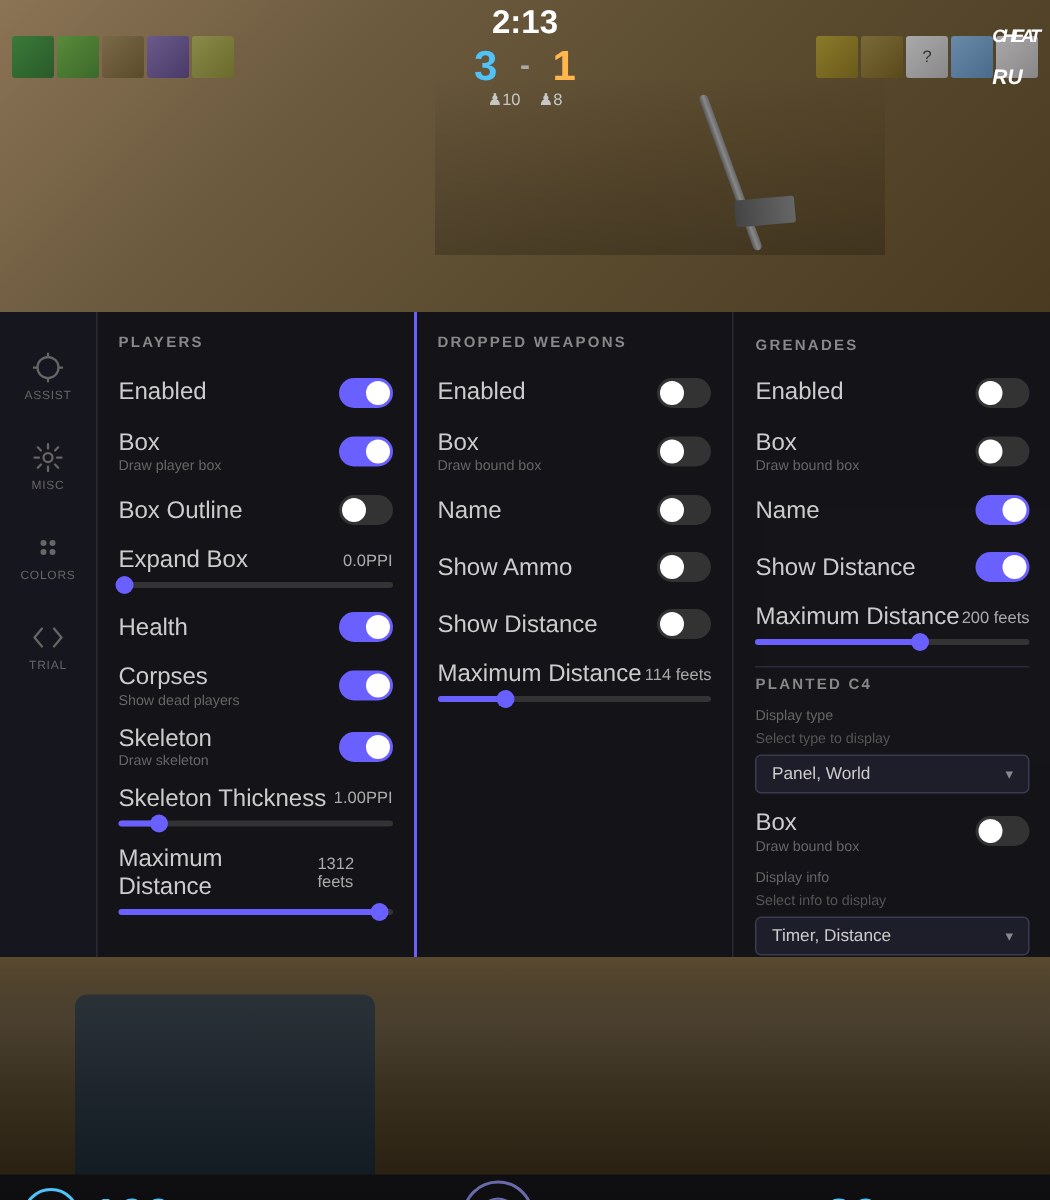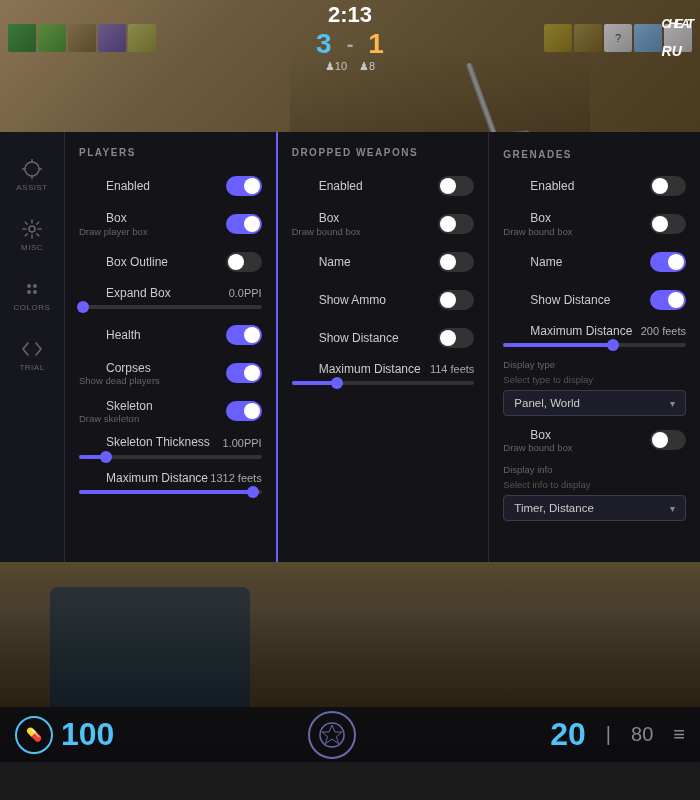--- a/index.html
+++ b/index.html
@@ -1,21 +1,21 @@
 <!DOCTYPE html>
 <html><head>
   <meta charset="utf-8">
   <style>
     * { margin: 0; padding: 0; box-sizing: border-box; }
     body { width: 700px; height: 800px; overflow: hidden; background: #1a1a1a; font-family: Arial, sans-serif; }
 
     
     .game-top {
       width: 700px;
-      height: 132px;
+      height: 208px;
       background: linear-gradient(135deg, #8B7355 0%, #6B5A3E 30%, #5a4a2e 60%, #4a3a20 100%);
       position: relative;
       overflow: hidden;
     }
 
     
     .hud-bar {
       position: absolute;
       top: 0;
       left: 0;
@@ -186,24 +186,23 @@
     
     .setting-row {
       display: flex;
       align-items: center;
       justify-content: space-between;
       margin-bottom: 10px;
       min-height: 28px;
     }
 
     .setting-label {
-      font-size: 12px;
+      font-size: 16px;
       color: #ccc;
       line-height: 1.2;
-      margin-left: 27px;
     }
 
     .setting-sub {
       font-size: 9.5px;
       color: #666;
     }
 
     
     .toggle {
       width: 36px;
@@ -696,20 +695,21 @@
         <div class="slider-header">
           <span class="setting-label">Maximum Distance</span>
           <span class="slider-value">200 feets</span>
         </div>
         <div class="slider-track">
           <div class="slider-fill" style="width:60%;"></div>
           <div class="slider-thumb" style="left:60%;"></div>
         </div>
       </div>
 
+      <div class="planted-header">PLANTED C4</div>
 
       <div class="sub-label">Display type</div>
       <div class="sub-label" style="color:#555; margin-top:0;">Select type to display</div>
 
       <div class="dropdown">
         <span class="dropdown-text">Panel, World</span>
         <span class="dropdown-arrow">▾</span>
       </div>
 
       <div class="setting-row">

